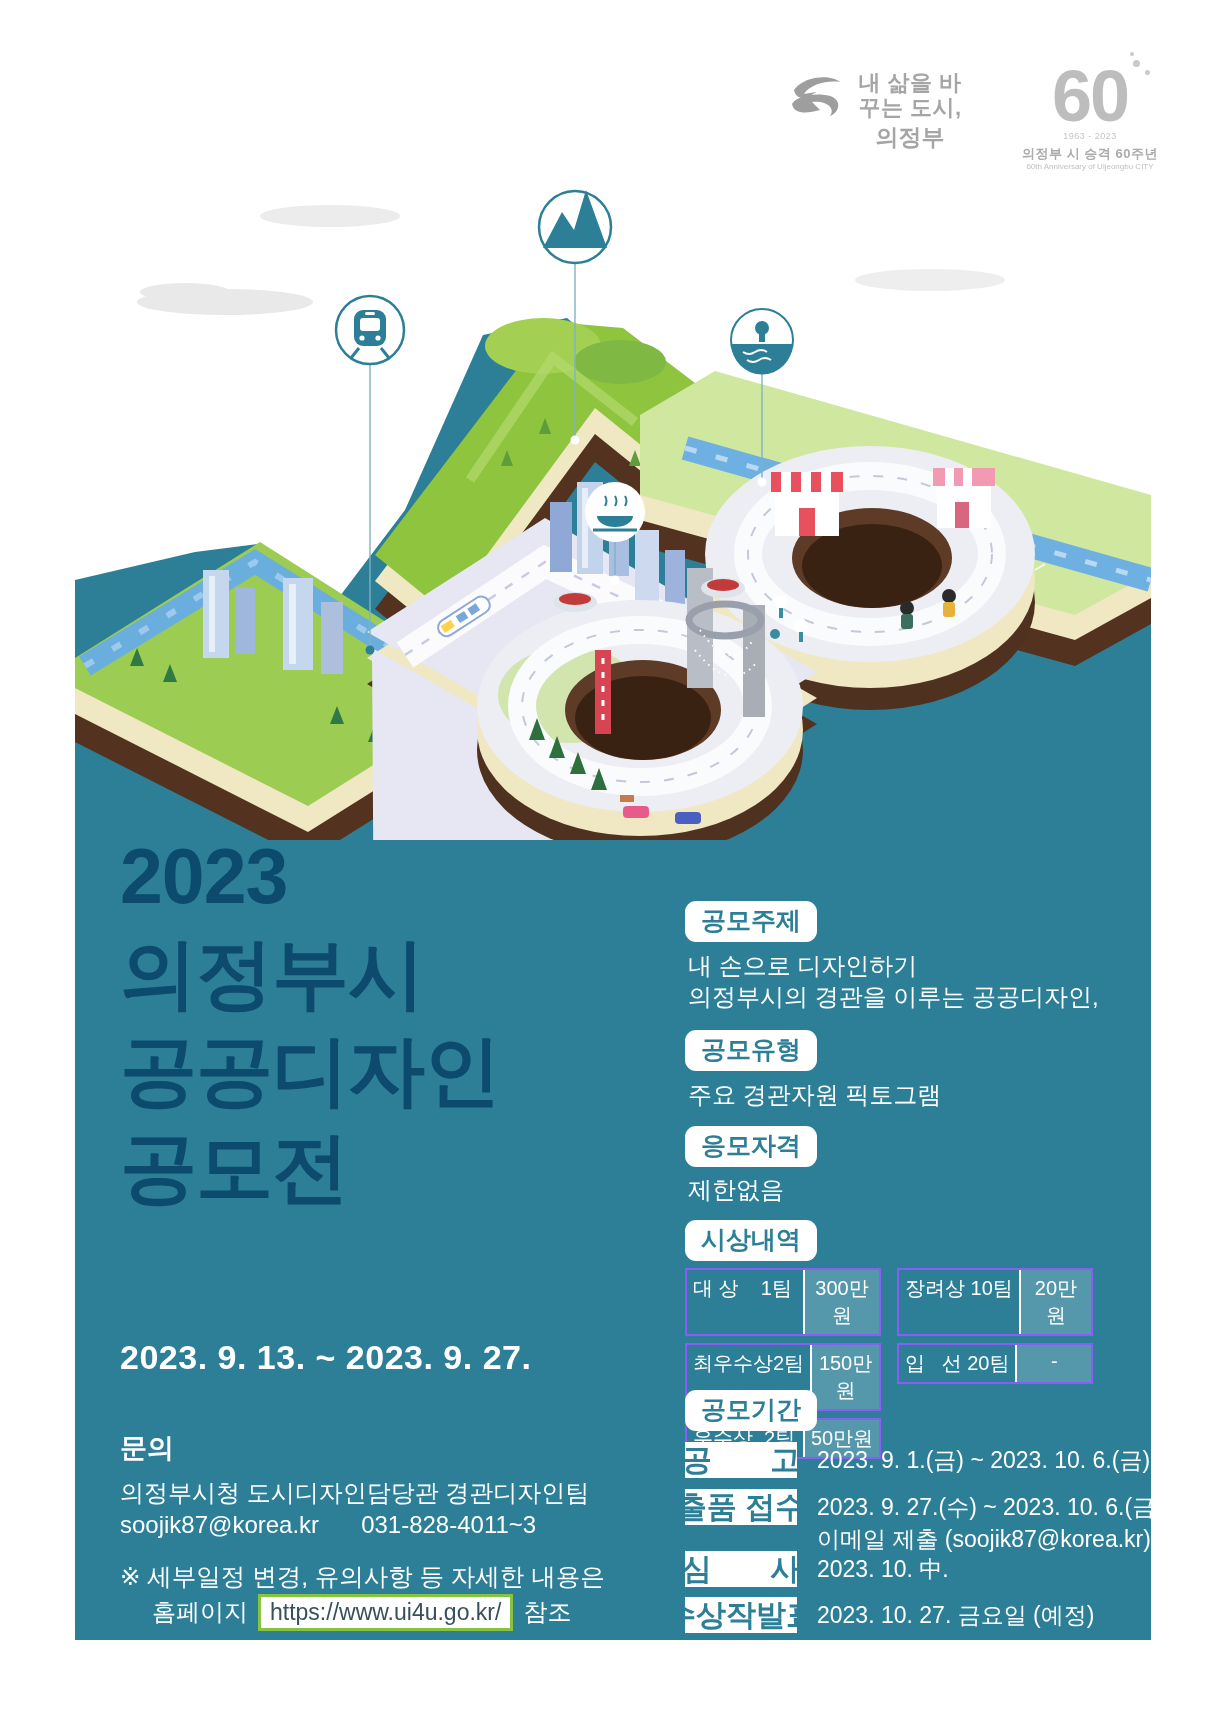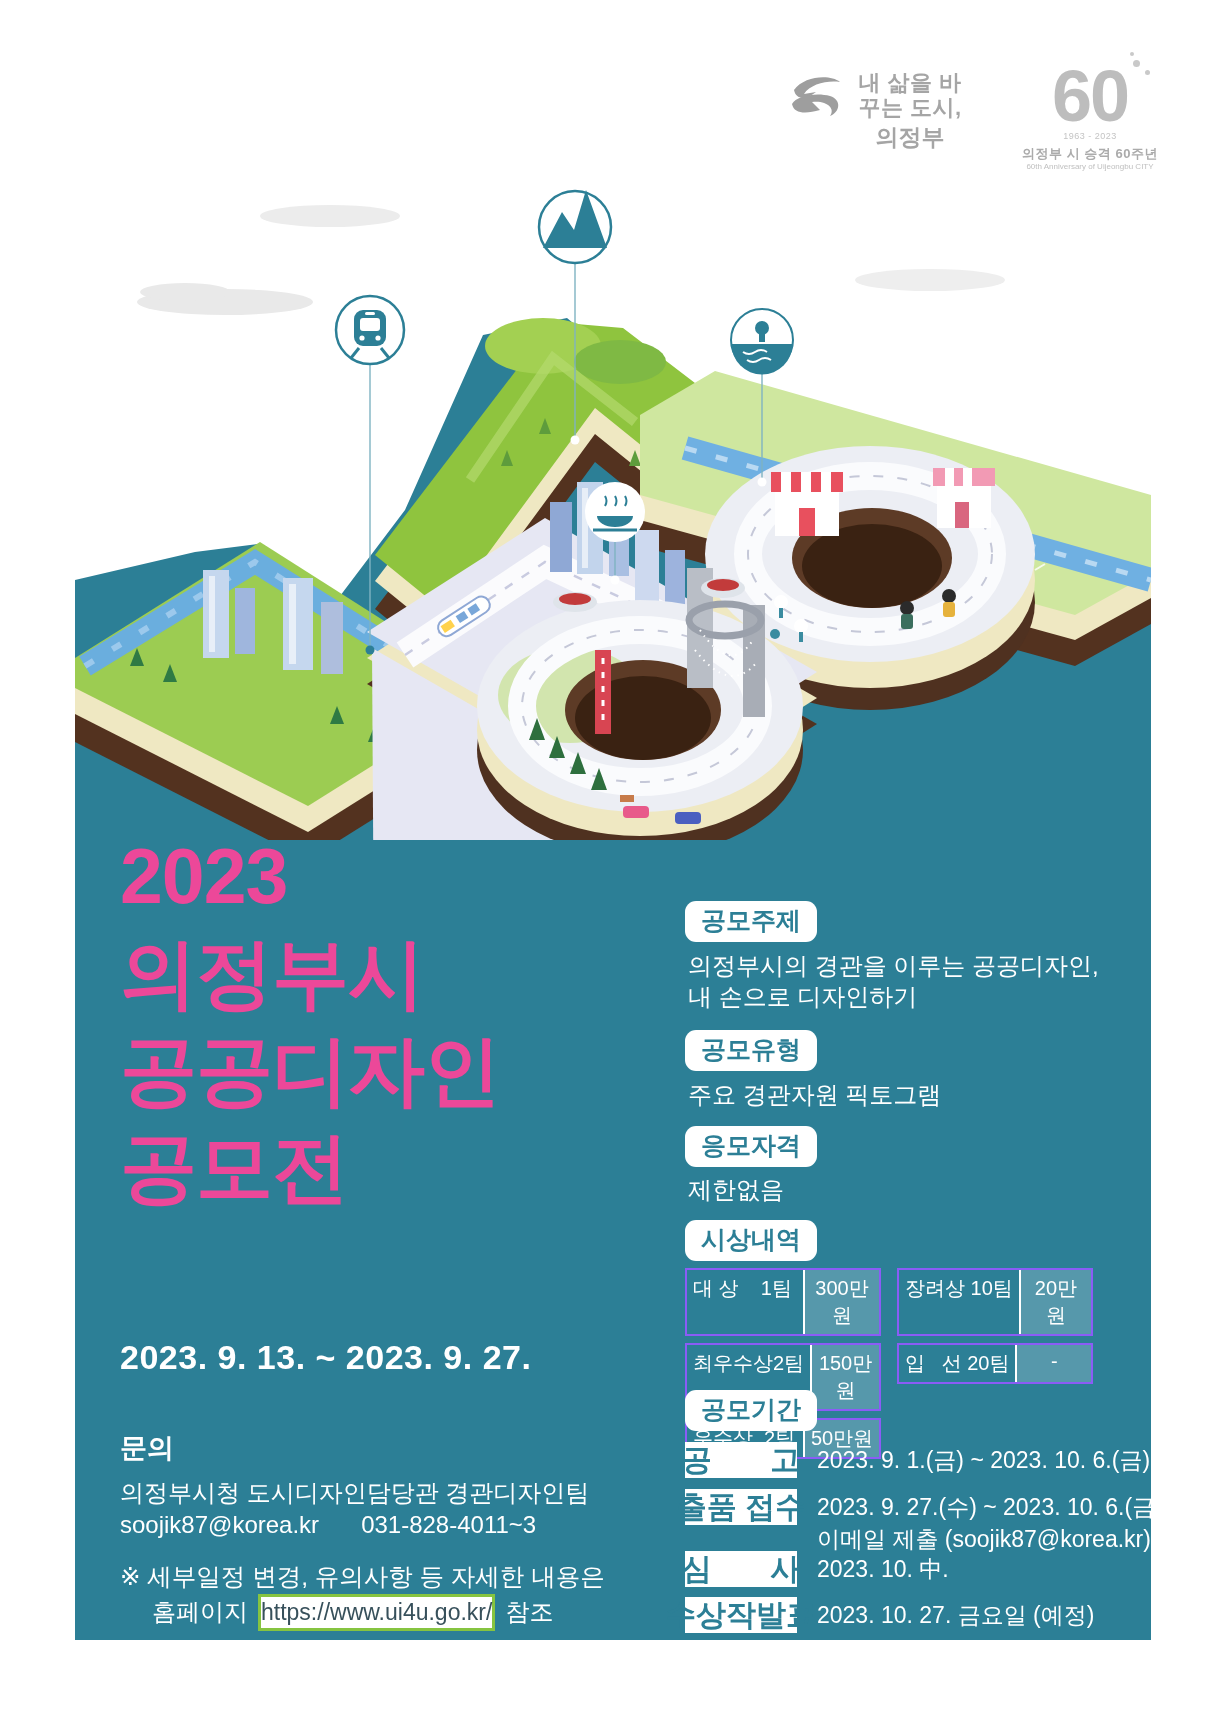--- a/index.html
+++ b/index.html
@@ -11,27 +11,27 @@
   .citylogo-tag .t1{font-size:22px;letter-spacing:0.5px;}
   .citylogo-tag .t2{font-size:23px;margin-top:3px;}
   .anniv{color:#b3b3b3;line-height:1;}
   .anniv .num{font-size:72px;font-weight:800;letter-spacing:-2px;color:#bdbdbd;margin-top:16px;}
   .anniv .yrs{font-size:9px;color:#c4c4c4;letter-spacing:0.5px;}
   .anniv .kor{font-size:13px;font-weight:700;color:#ababab;margin-top:6px;letter-spacing:0.5px;}
   .anniv .eng{font-size:8px;color:#c0c0c0;margin-top:3px;}
   .anniv-dot{position:absolute;border-radius:50%;background:#c9c9c9;}
   
   .panel{background:#2c7f96;}
-  .title{color:#ec4899;font-weight:800;font-size:77px;line-height:97px;letter-spacing:-1px;}
+  .title{color:#0c4a6e;font-weight:800;font-size:77px;line-height:97px;letter-spacing:-1px;}
   .period{color:#ffffff;font-weight:700;font-size:34px;letter-spacing:0.5px;}
   .contact-h{color:#ffffff;font-weight:800;font-size:27px;}
   .contact-line{color:#ffffff;font-size:24px;}
   .contact-line .gap{display:inline-block;width:42px;}
   .url-box{display:inline-block;background:#ffffff;border:3px solid #86c440;color:#37505b;
-           font-size:23px;font-weight:500;padding:2px 0;margin:0 10px;}
+           font-size:23px;font-weight:500;padding:2px 9px;margin:0 10px;}
   .badge{display:inline-block;background:#ffffff;color:#2c7f96;font-weight:800;font-size:25px;
          padding:6px 16px 7px;border-radius:11px;line-height:1.1;}
   .sec-body{color:#ffffff;font-size:24px;line-height:31px;}
   
   .ptable{display:flex;gap:16px;align-items:flex-start;}
   .pcol{display:flex;flex-direction:column;}
   .prow{display:flex;border:2px solid #8b5cf6;margin-bottom:7px;width:196px;box-sizing:border-box;}
   .plabel{color:#ffffff;font-size:20px;font-weight:500;padding:5px 6px;white-space:pre;flex:0 0 104px;}
   .pvalue{color:#ffffff;font-size:20px;font-weight:500;padding:5px 4px;border-left:2px solid #ffffff;
           background:rgba(255,255,255,0.20);flex:1;text-align:center;}
@@ -317,22 +317,22 @@
   <div class="abs contact-line" style="left:120px;top:1511px;">
     <span>soojik87@korea.kr</span><span class="gap"></span><span>031-828-4011~3</span>
   </div>
   <div class="abs contact-line" style="left:120px;top:1560px;font-size:24.5px;">※ 세부일정 변경, 유의사항 등 자세한 내용은</div>
   <div class="abs contact-line" style="left:152px;top:1594px;">
     <span>홈페이지</span><span class="url-box">https://www.ui4u.go.kr/</span><span>참조</span>
   </div>
 
   <div class="abs badge" style="left:685px;top:901px;">공모주제</div>
   <div class="abs sec-body" style="left:688px;top:950px;">
+    <div>내 손으로 디자인하기</div>
     <div>의정부시의 경관을 이루는 공공디자인,</div>
-    <div>내 손으로 디자인하기</div>
   </div>
 
   <div class="abs badge" style="left:685px;top:1030px;">공모유형</div>
   <div class="abs sec-body" style="left:688px;top:1079px;">주요 경관자원 픽토그램</div>
 
   <div class="abs badge" style="left:685px;top:1126px;">응모자격</div>
   <div class="abs sec-body" style="left:688px;top:1174px;">제한없음</div>
 
   <div class="abs badge" style="left:685px;top:1220px;">시상내역</div>
 

